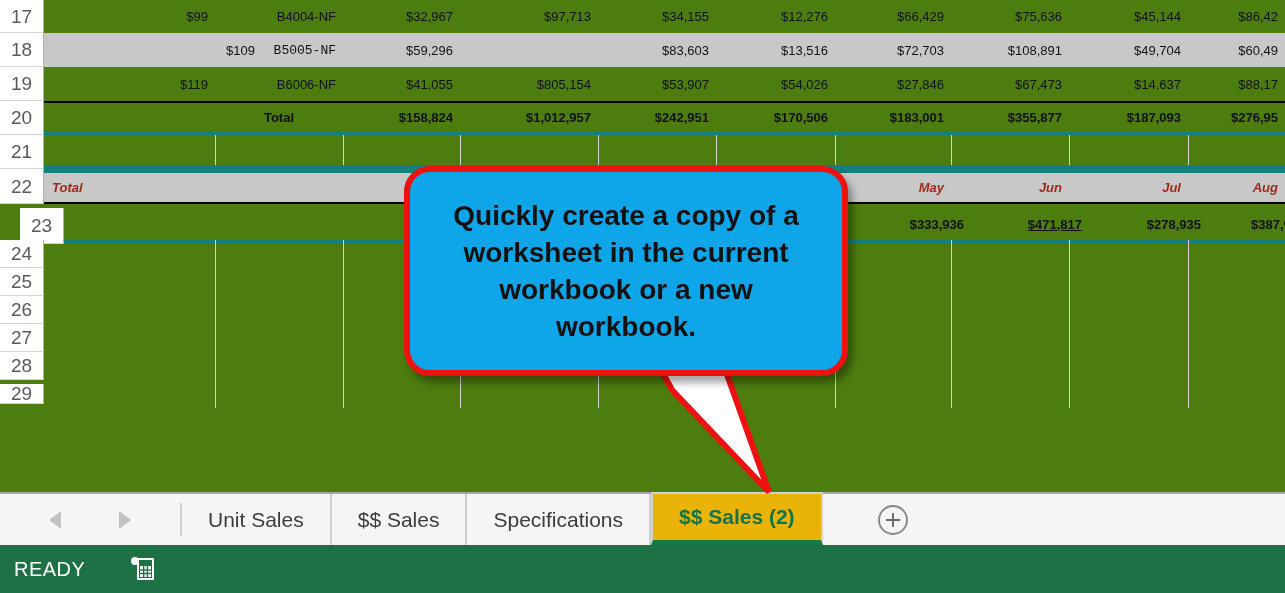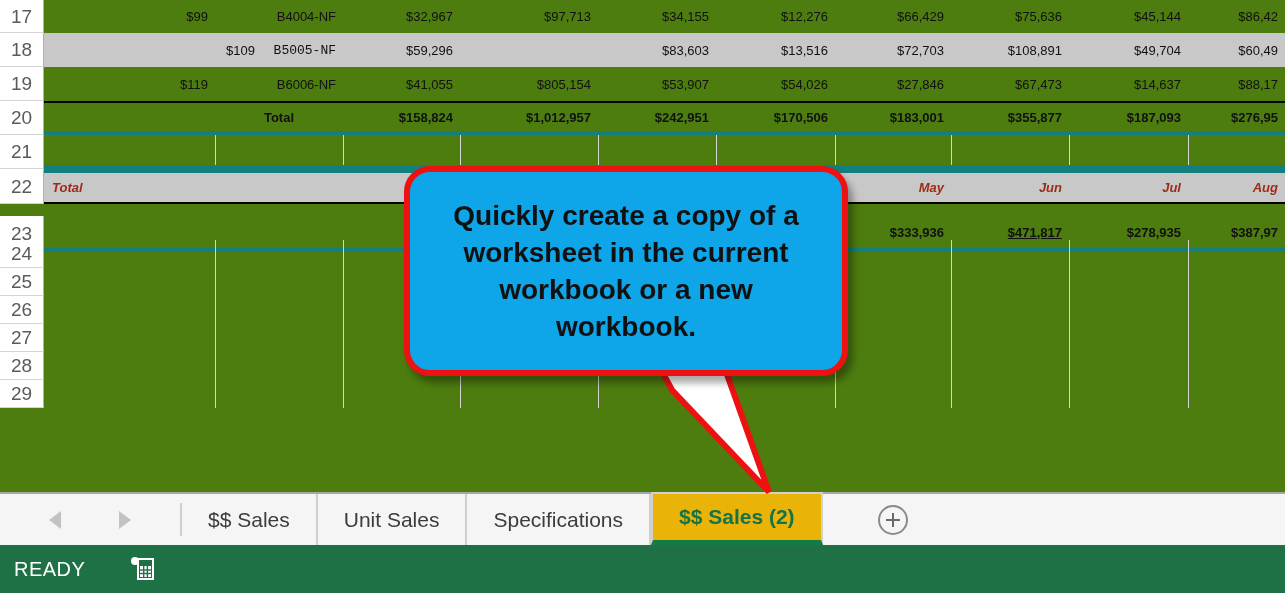--- a/index.html
+++ b/index.html
@@ -259,21 +259,21 @@
         <div class="rowhdr">22</div>
         <div class="cells band-gray tealtop blackbot">
           <div class="cell left b hdrtxt" style="left: 0px; width: 171px;">Total</div>
           <div class="cell b hdrtxt" style="left: 299px; width: 117px;">Ja</div>
           <div class="cell b hdrtxt" style="left: 791px; width: 116px;">May</div>
           <div class="cell b hdrtxt" style="left: 907px; width: 118px;">Jun</div>
           <div class="cell b hdrtxt" style="left: 1025px; width: 119px;">Jul</div>
           <div class="cell b hdrtxt" style="left: 1144px; width: 97px;">Aug</div>
         </div>
       </div>
-      <div class="row" style="top: 216px; height: 36px;">
+      <div class="row" style="top: 208px; height: 36px; padding-left: 20px;">
         <div class="rowhdr">23</div>
         <div class="cells tealbot">
           <div class="cell b" style="left: 299px; width: 117px;">$220</div>
           <div class="cell b" style="left: 791px; width: 116px;">$333,936</div>
           <div class="cell b" style="left: 907px; width: 118px; text-decoration: underline;">$471,817</div>
           <div class="cell b" style="left: 1025px; width: 119px;">$278,935</div>
           <div class="cell b" style="left: 1144px; width: 97px;">$387,97</div>
         </div>
       </div>
       <div class="row" style="top: 240px; height: 28px;">
@@ -339,21 +339,21 @@
           <div class="gridline-v" style="left: 299px;"></div>
           <div class="gridline-v" style="left: 416px;"></div>
           <div class="gridline-v" style="left: 554px;"></div>
           <div class="gridline-v" style="left: 672px;"></div>
           <div class="gridline-v" style="left: 791px;"></div>
           <div class="gridline-v" style="left: 907px;"></div>
           <div class="gridline-v" style="left: 1025px;"></div>
           <div class="gridline-v" style="left: 1144px;"></div>
         </div>
       </div>
-      <div class="row" style="top: 380px; height: 28px;">
+      <div class="row" style="top: 380px; height: 28px; align-items: center;">
         <div class="rowhdr">29</div>
         <div class="cells">
           <div class="gridline-v" style="left: 171px;"></div>
           <div class="gridline-v" style="left: 299px;"></div>
           <div class="gridline-v" style="left: 416px;"></div>
           <div class="gridline-v" style="left: 554px;"></div>
           <div class="gridline-v" style="left: 672px;"></div>
           <div class="gridline-v" style="left: 791px;"></div>
           <div class="gridline-v" style="left: 907px;"></div>
           <div class="gridline-v" style="left: 1025px;"></div>
@@ -367,22 +367,22 @@
     <rect x="248" y="0" width="80" height="12" fill="#ffffff"></rect>
   </svg>
 
   <div id="tabbar">
     <div id="tabnav">
       <span class="navarrow left"></span>
       <span class="navarrow right"></span>
     </div>
     <div id="tabdivider"></div>
     <div id="tabs">
+        <div class="tab">Unit Sales</div>
         <div class="tab">$$ Sales</div>
-        <div class="tab">Unit Sales</div>
         <div class="tab">Specifications</div>
         <div class="tab active">$$ Sales (2)</div>
       </div>
     <div id="addsheet">
       <span class="plus-circle"></span>
     </div>
   </div>
 
   <div id="callout">
     <div id="callout-text">Quickly create a copy of a worksheet in the current workbook or a new workbook.</div>

